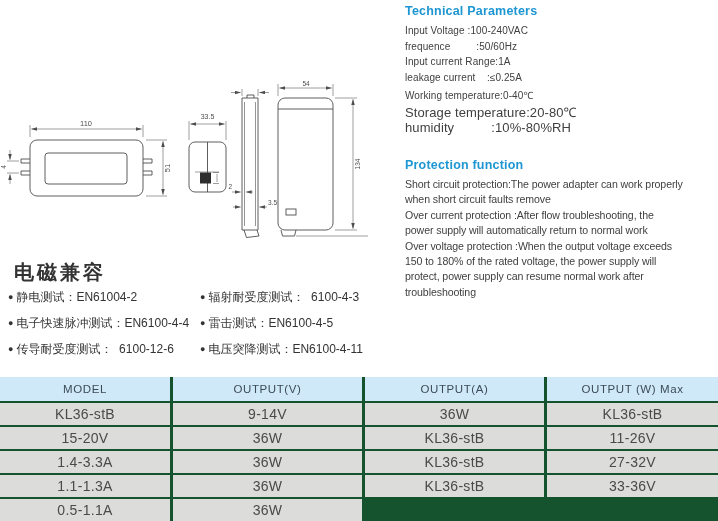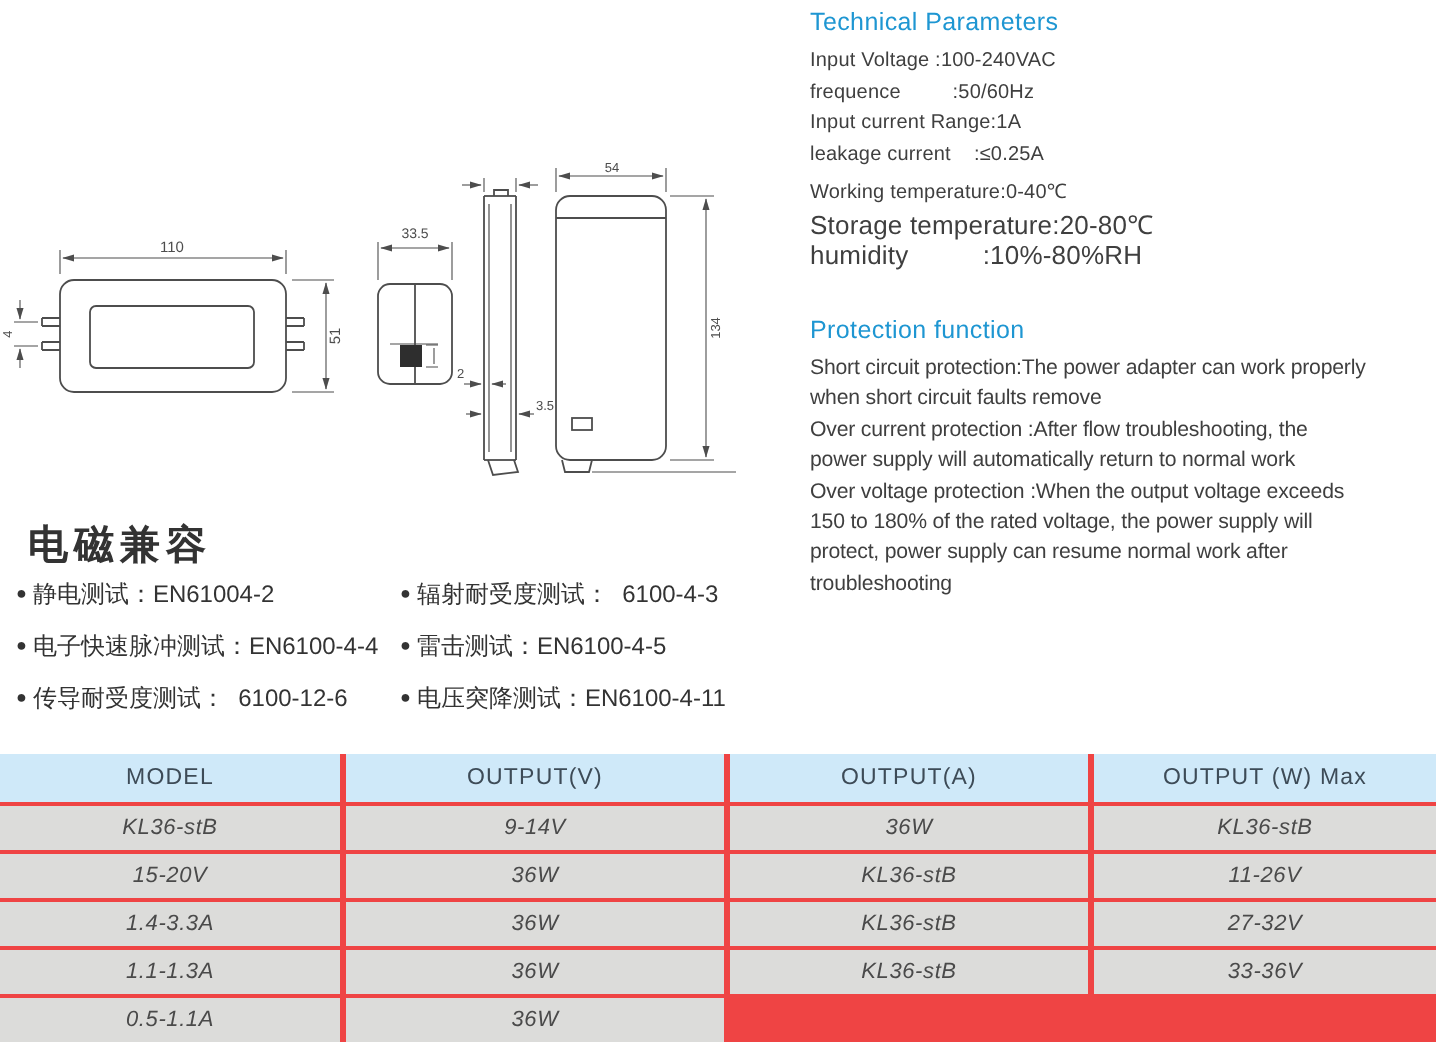--- a/index.html
+++ b/index.html
@@ -1,20 +1,20 @@
 <!DOCTYPE html>
 <html><head>
 <meta charset="utf-8">
 <style>
   html,body{margin:0;padding:0;background:#fff;}
   .page{position:relative;width:718px;height:521px;background:#ffffff;
         font-family:"Liberation Sans",sans-serif;color:#3f3f3f;overflow:hidden;}
   .dwg{position:absolute;}
 
-  .blue-title{color:#1e96d2;font-size:12.5px;font-weight:normal;letter-spacing:.2px;}
+  .blue-title{color:#1e96d2;font-size:12.5px;font-weight:bold;letter-spacing:.2px;}
 
   .tech{position:absolute;left:405px;top:4px;width:313px;}
   .tech .blue-title{margin-bottom:7px;}
   .tp-line{white-space:pre;font-size:10px;height:15.7px;letter-spacing:.1px;}
   .tp-line.lg{font-size:13px;height:16.8px;}
 
   .prot{position:absolute;left:405px;top:158px;width:315px;}
   .prot .blue-title{margin-bottom:5px;}
   .pr-line{font-size:10.6px;line-height:15.4px;white-space:nowrap;letter-spacing:-.1px;}
 
@@ -22,25 +22,25 @@
              letter-spacing:3px;color:#333;}
   .emc-items{position:absolute;left:8px;top:284px;display:grid;
              grid-template-columns:192px auto;grid-template-rows:repeat(3,26px);
              grid-auto-flow:column;font-size:12px;color:#333;}
   .emc-item{display:flex;align-items:center;white-space:pre;}
   .bullet{font-size:9px;margin-right:3px;transform:translateY(-.5px);}
 
   .spec-table{position:absolute;left:0;top:377px;width:718px;display:grid;
               grid-template-columns:170px 189px 179px 171px;
               grid-template-rows:24px repeat(5,22px);
-              row-gap:2px;column-gap:3px;background:#ef4444;}
+              row-gap:2px;column-gap:3px;background:#14532d;}
   .th{background:#cfe9f9;display:flex;align-items:center;justify-content:center;
       font-size:11.5px;color:#3d4b57;letter-spacing:.6px;}
   .td{background:#dcdcda;display:flex;align-items:center;justify-content:center;
-      font-size:11px;color:#4a4a4a;letter-spacing:.3px;font-style:italic;}
+      font-size:14px;color:#4a4a4a;letter-spacing:.3px;}
 
   svg text{font-family:"Liberation Sans",sans-serif;fill:#4d4d4d;}
 </style>
 </head>
 <body>
 
 <div class="page">
 
   <svg class="dwg" style="left:0;top:112px;" width="180" height="128" viewBox="0 0 180 128">
     <defs>

